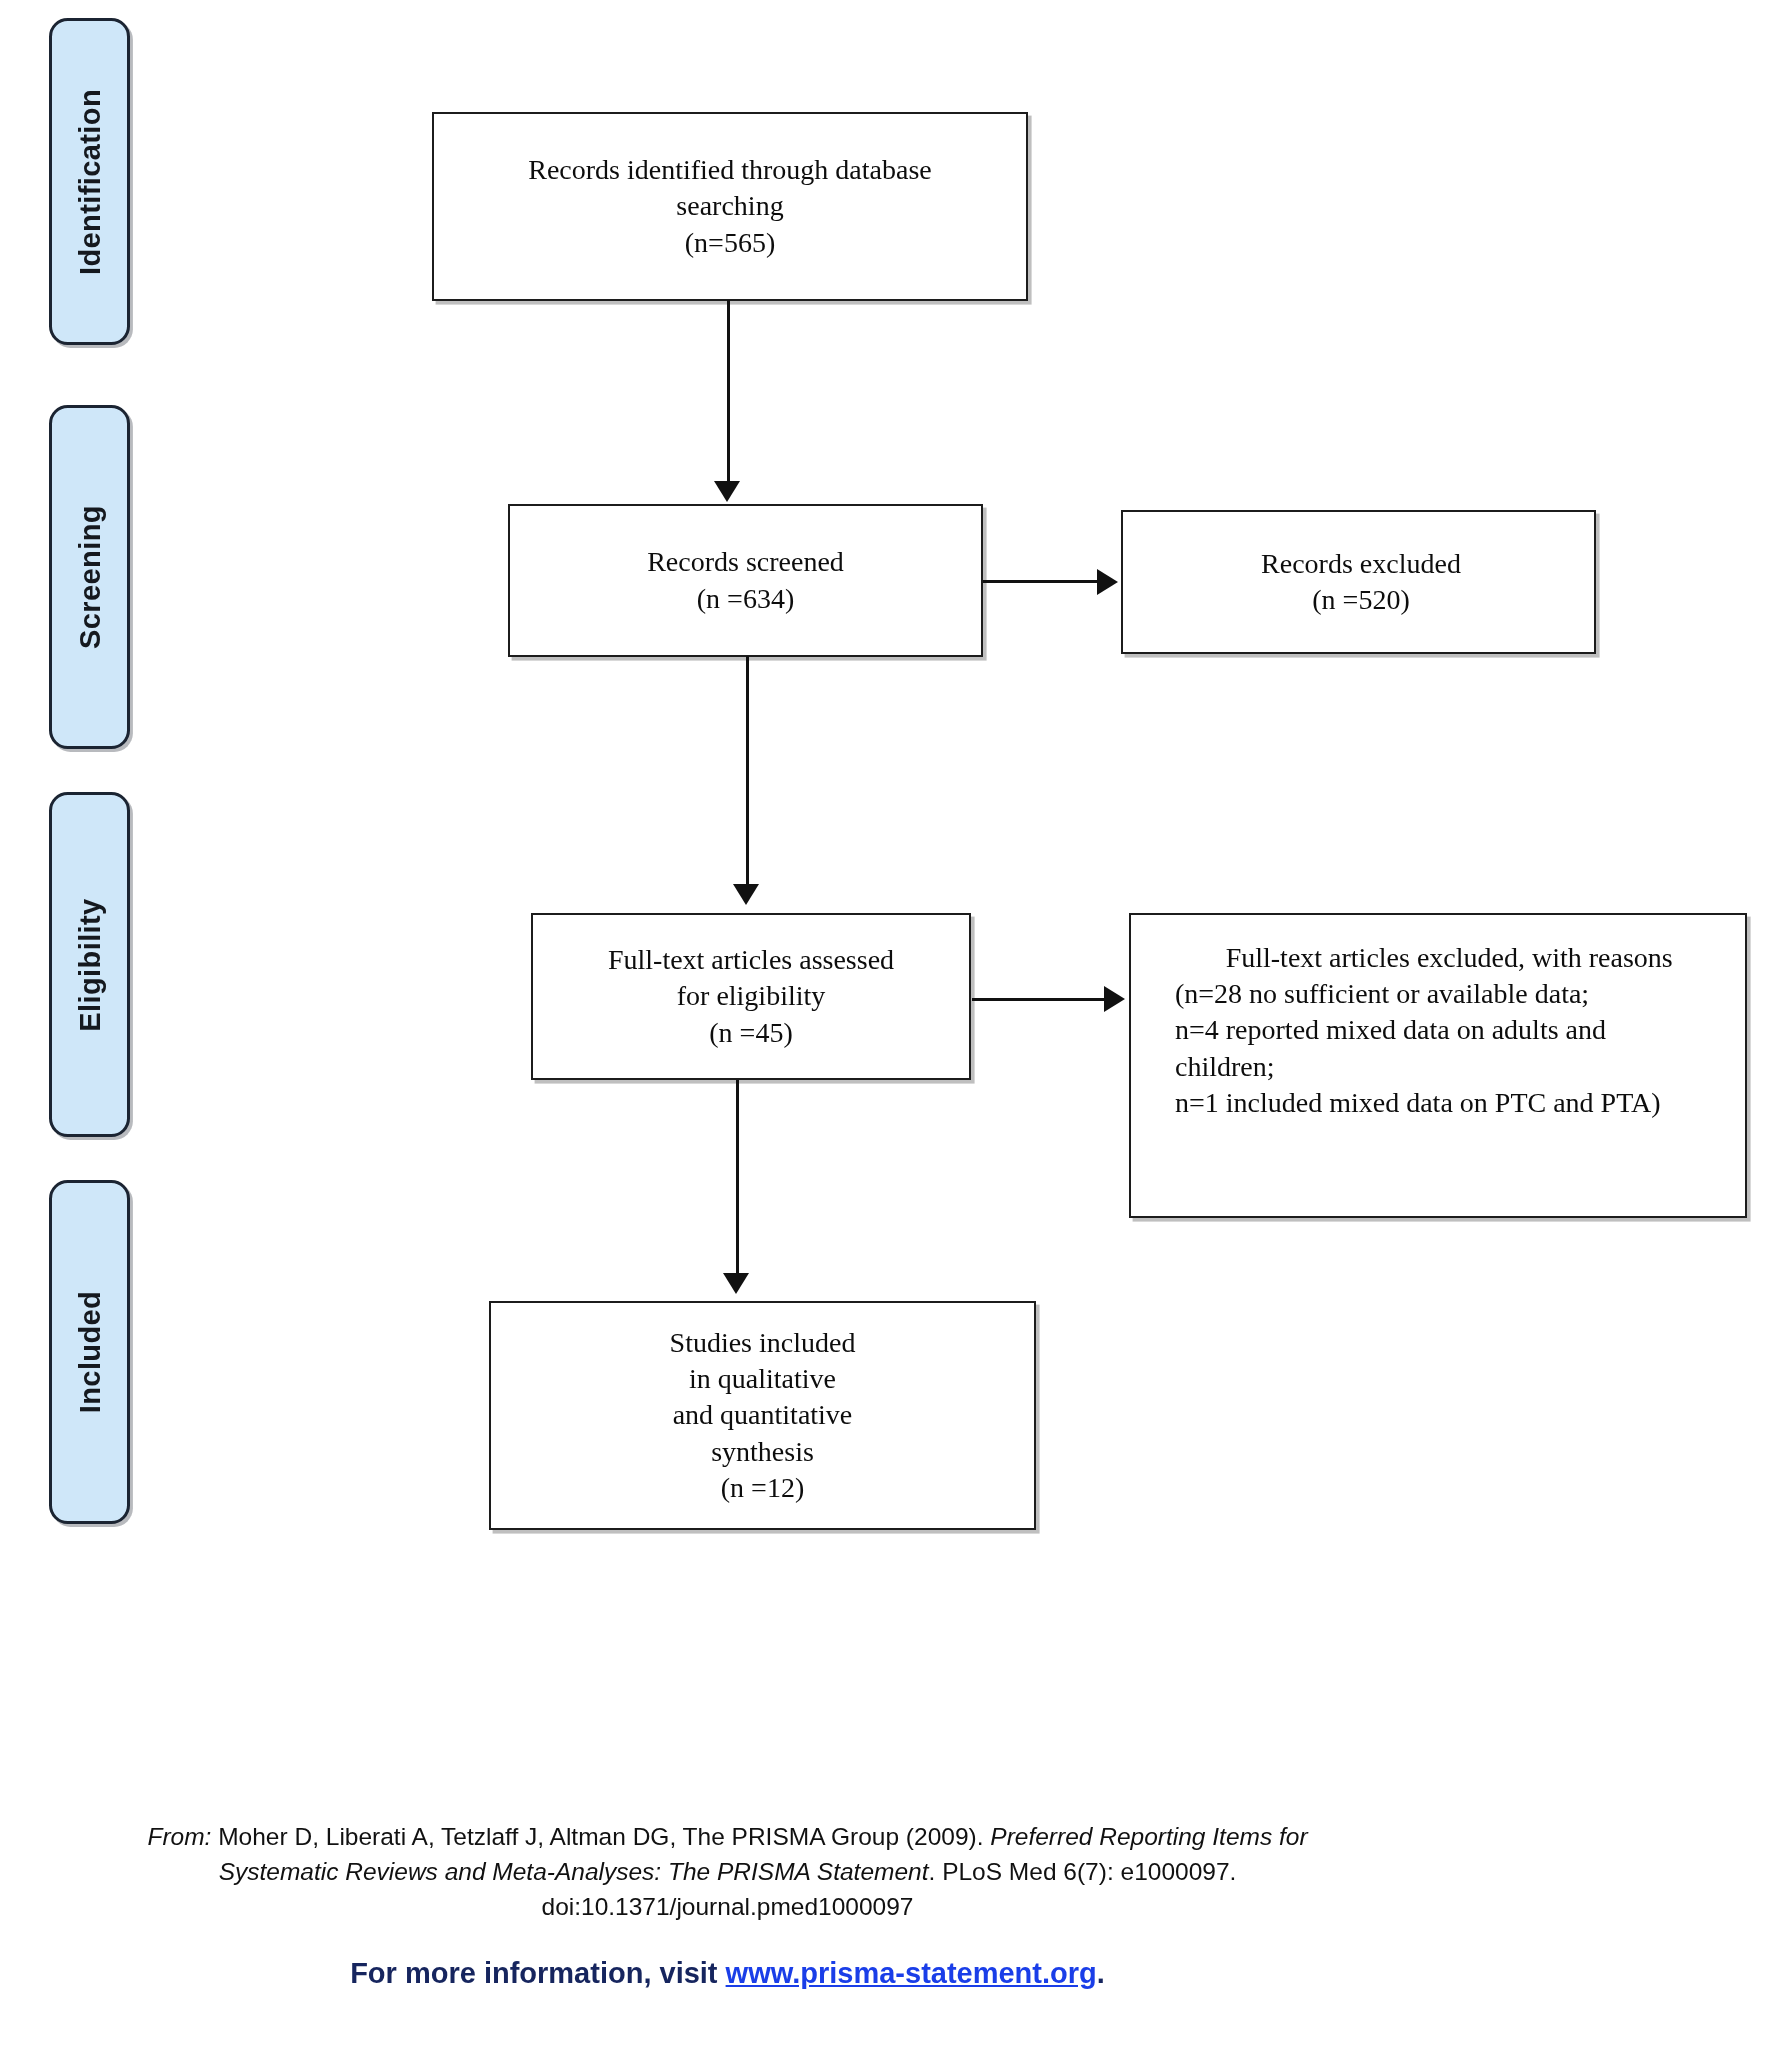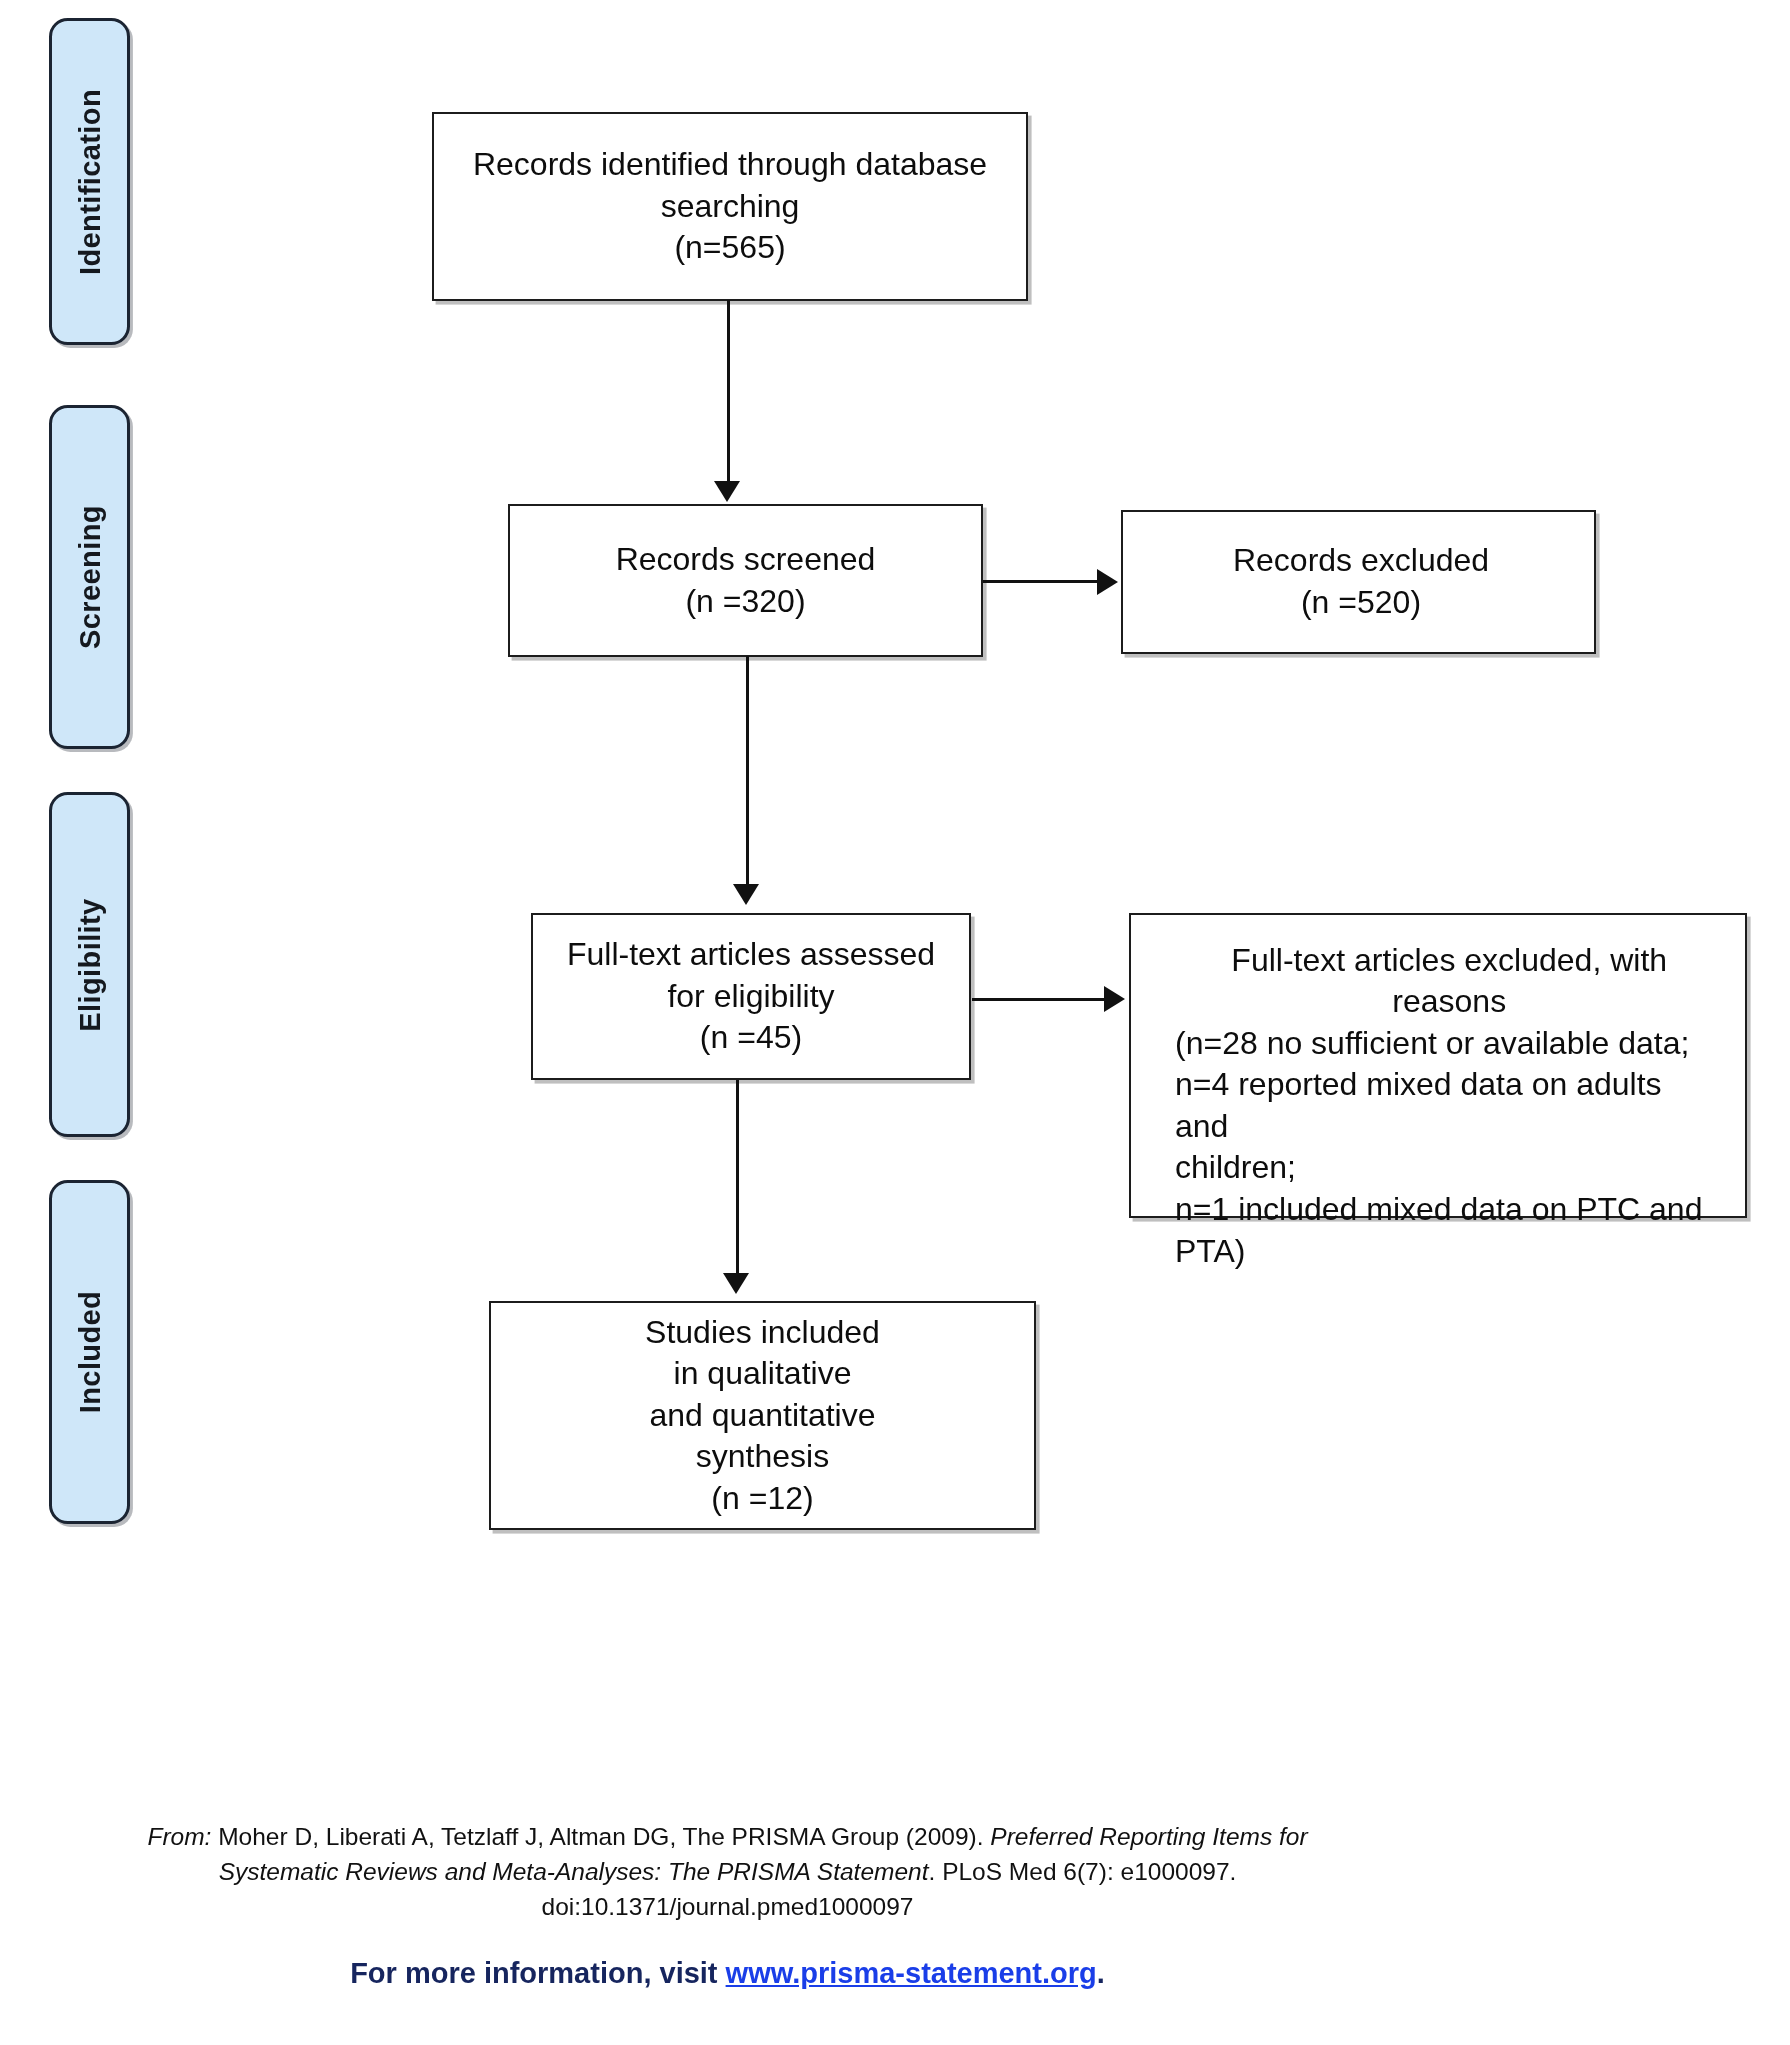--- a/index.html
+++ b/index.html
@@ -53,24 +53,25 @@
     position: absolute;
     background: #ffffff;
     border: 2.9px solid #1c1c1c;
     box-sizing: border-box;
     box-shadow: 3.6px 3.6px 0 rgba(25,25,25,0.28);
     display: flex;
     flex-direction: column;
     align-items: center;
     justify-content: center;
     text-align: center;
-    font-size: 32px;
+    font-size: 28px;
     line-height: 1.30;
     color: #0d0d0d;
     padding: 7.2px 13px;
+    font-family: Liberation Serif, serif;
   }
   .flow-box .ln { display: block; }
   .flow-box.left-align {
     align-items: stretch;
     text-align: left;
     justify-content: flex-start;
     padding: 24.5px 21.6px 17.3px 24.5px;
   }
   .flow-box.left-align .ctr { text-align: center; }
 
@@ -164,21 +165,21 @@
   </div>
 
   <div class="flow-box" id="box-identified">
     <span class="ln">Records identified through database</span>
     <span class="ln">searching</span>
     <span class="ln">(n=565)</span>
   </div>
 
   <div class="flow-box" id="box-screened">
     <span class="ln">Records screened</span>
-    <span class="ln">(n =320)</span>
+    <span class="ln">(n =634)</span>
   </div>
 
   <div class="flow-box" id="box-rec-excluded">
     <span class="ln">Records excluded</span>
     <span class="ln">(n =520)</span>
   </div>
 
   <div class="flow-box" id="box-assessed">
     <span class="ln">Full-text articles assessed</span>
     <span class="ln">for eligibility</span>

